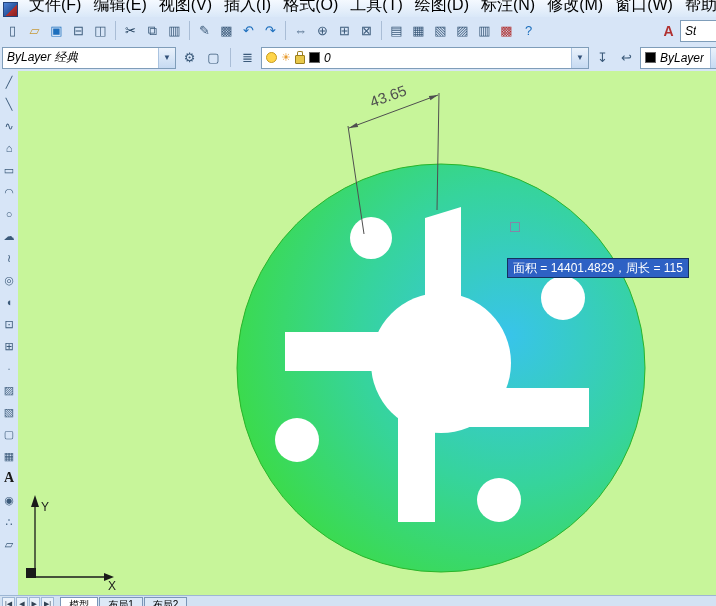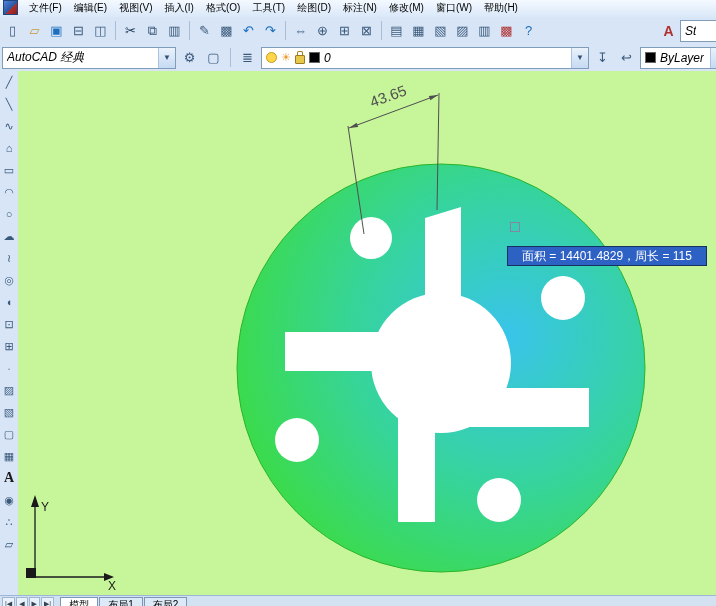--- a/index.html
+++ b/index.html
@@ -1,21 +1,21 @@
 <!DOCTYPE html>
 <html><head>
 <meta charset="utf-8">
 <style>
   html,body{margin:0;padding:0;}
   body{width:716px;height:606px;overflow:hidden;font-family:"Liberation Sans",sans-serif;background:#d7e5f7;}
   #app{position:relative;width:716px;height:606px;overflow:hidden;background:#d7e5f7;}
 
   
   .menubar{position:absolute;top:0;left:0;right:0;height:17px;background:linear-gradient(#f4f9ff,#dae8f8);
-    border-bottom:1px solid #c0d2ea;display:flex;align-items:flex-start;font-size:10px;color:#000;}
+    border-bottom:1px solid #c0d2ea;display:flex;align-items:flex-end;font-size:16px;color:#000;}
   .app-icon{width:13px;height:13px;margin:0 5px 0 3px;border:1px solid #23437c;
     background:linear-gradient(135deg,#4f84d8 0%,#2a56a0 55%,#b03030 55%,#8a1f1f 100%);flex:none;}
   .menu-item{padding:1px 6px;white-space:nowrap;cursor:default;}
 
   
   .toolbar{position:absolute;left:0;right:0;height:27px;background:#d7e5f7;border-bottom:1px solid #bcd0e8;
     display:flex;align-items:center;padding:0 2px;gap:1px;}
   .toolbar1{top:17px;}
   .toolbar2{top:44px;gap:3px;}
   .tb-btn{width:21px;height:21px;flex:none;border:1px solid transparent;background:transparent;
@@ -45,22 +45,22 @@
 
   
   .left-toolbar{position:absolute;top:71px;left:0;width:18px;height:524px;background:#d7e5f7;
     border-right:1px solid #b7cbe4;display:flex;flex-direction:column;align-items:center;padding-top:3px;gap:6px;}
   .lt-btn{width:16px;height:16px;flex:none;border:1px solid transparent;background:transparent;padding:0;
     display:flex;align-items:center;justify-content:center;font-size:11px;line-height:1;color:#3b5a7a;}
   .big-a{font-size:14px;font-weight:bold;color:#1a1a1a;font-family:"Liberation Serif",serif;}
 
   
   .canvas{position:absolute;left:18px;top:71px;width:698px;height:524px;overflow:hidden;}
-  .area-tooltip{position:absolute;left:489px;top:175px;background:#2e61c4;border:1px solid #15315e;color:#fff;
-    font-size:12px;line-height:16px;padding:1px 14px;white-space:nowrap;}
+  .area-tooltip{position:absolute;left:489px;top:187px;background:#2e61c4;border:1px solid #15315e;color:#fff;
+    font-size:12px;line-height:16px;padding:1px 5px;white-space:nowrap;}
   .pickbox{position:absolute;left:492px;top:151px;width:8px;height:8px;border:1px solid #8585a8;}
 
   
   .tabbar{position:absolute;left:0;top:595px;width:716px;height:16px;background:#d3e2f3;border-top:1px solid #9db6d4;
     display:flex;align-items:flex-start;gap:1px;padding:1px 2px 0 2px;font-size:10px;}
   .tab-nav{display:flex;gap:1px;margin-right:5px;}
   .tab-nav span{border:1px solid #9db6d4;background:#e9f1fa;font-size:7px;line-height:9px;padding:1px 2px;color:#345;}
   .tab{border:1px solid #7a96b8;background:#dce9f7;padding:0 8px;height:14px;display:flex;align-items:center;
     white-space:nowrap;}
   .tab.active{background:#ffffff;}
@@ -163,21 +163,21 @@
         <span>A</span>
       </button>
     <div class="combo style-combo">
       <span class="combo-text">St</span>
 
     </div>
   </div>
 
   <div class="toolbar toolbar2">
     <div class="combo ws-combo">
-      <span class="combo-text">AutoCAD 经典</span>
+      <span class="combo-text">ByLayer 经典</span>
       <span class="combo-arrow">▼</span>
     </div>
     <button class="tb-btn">
         <span>⚙</span>
       </button>
     <button class="tb-btn">
         <span>▢</span>
       </button>
     <span class="tb-sep"></span>
     <button class="tb-btn">

